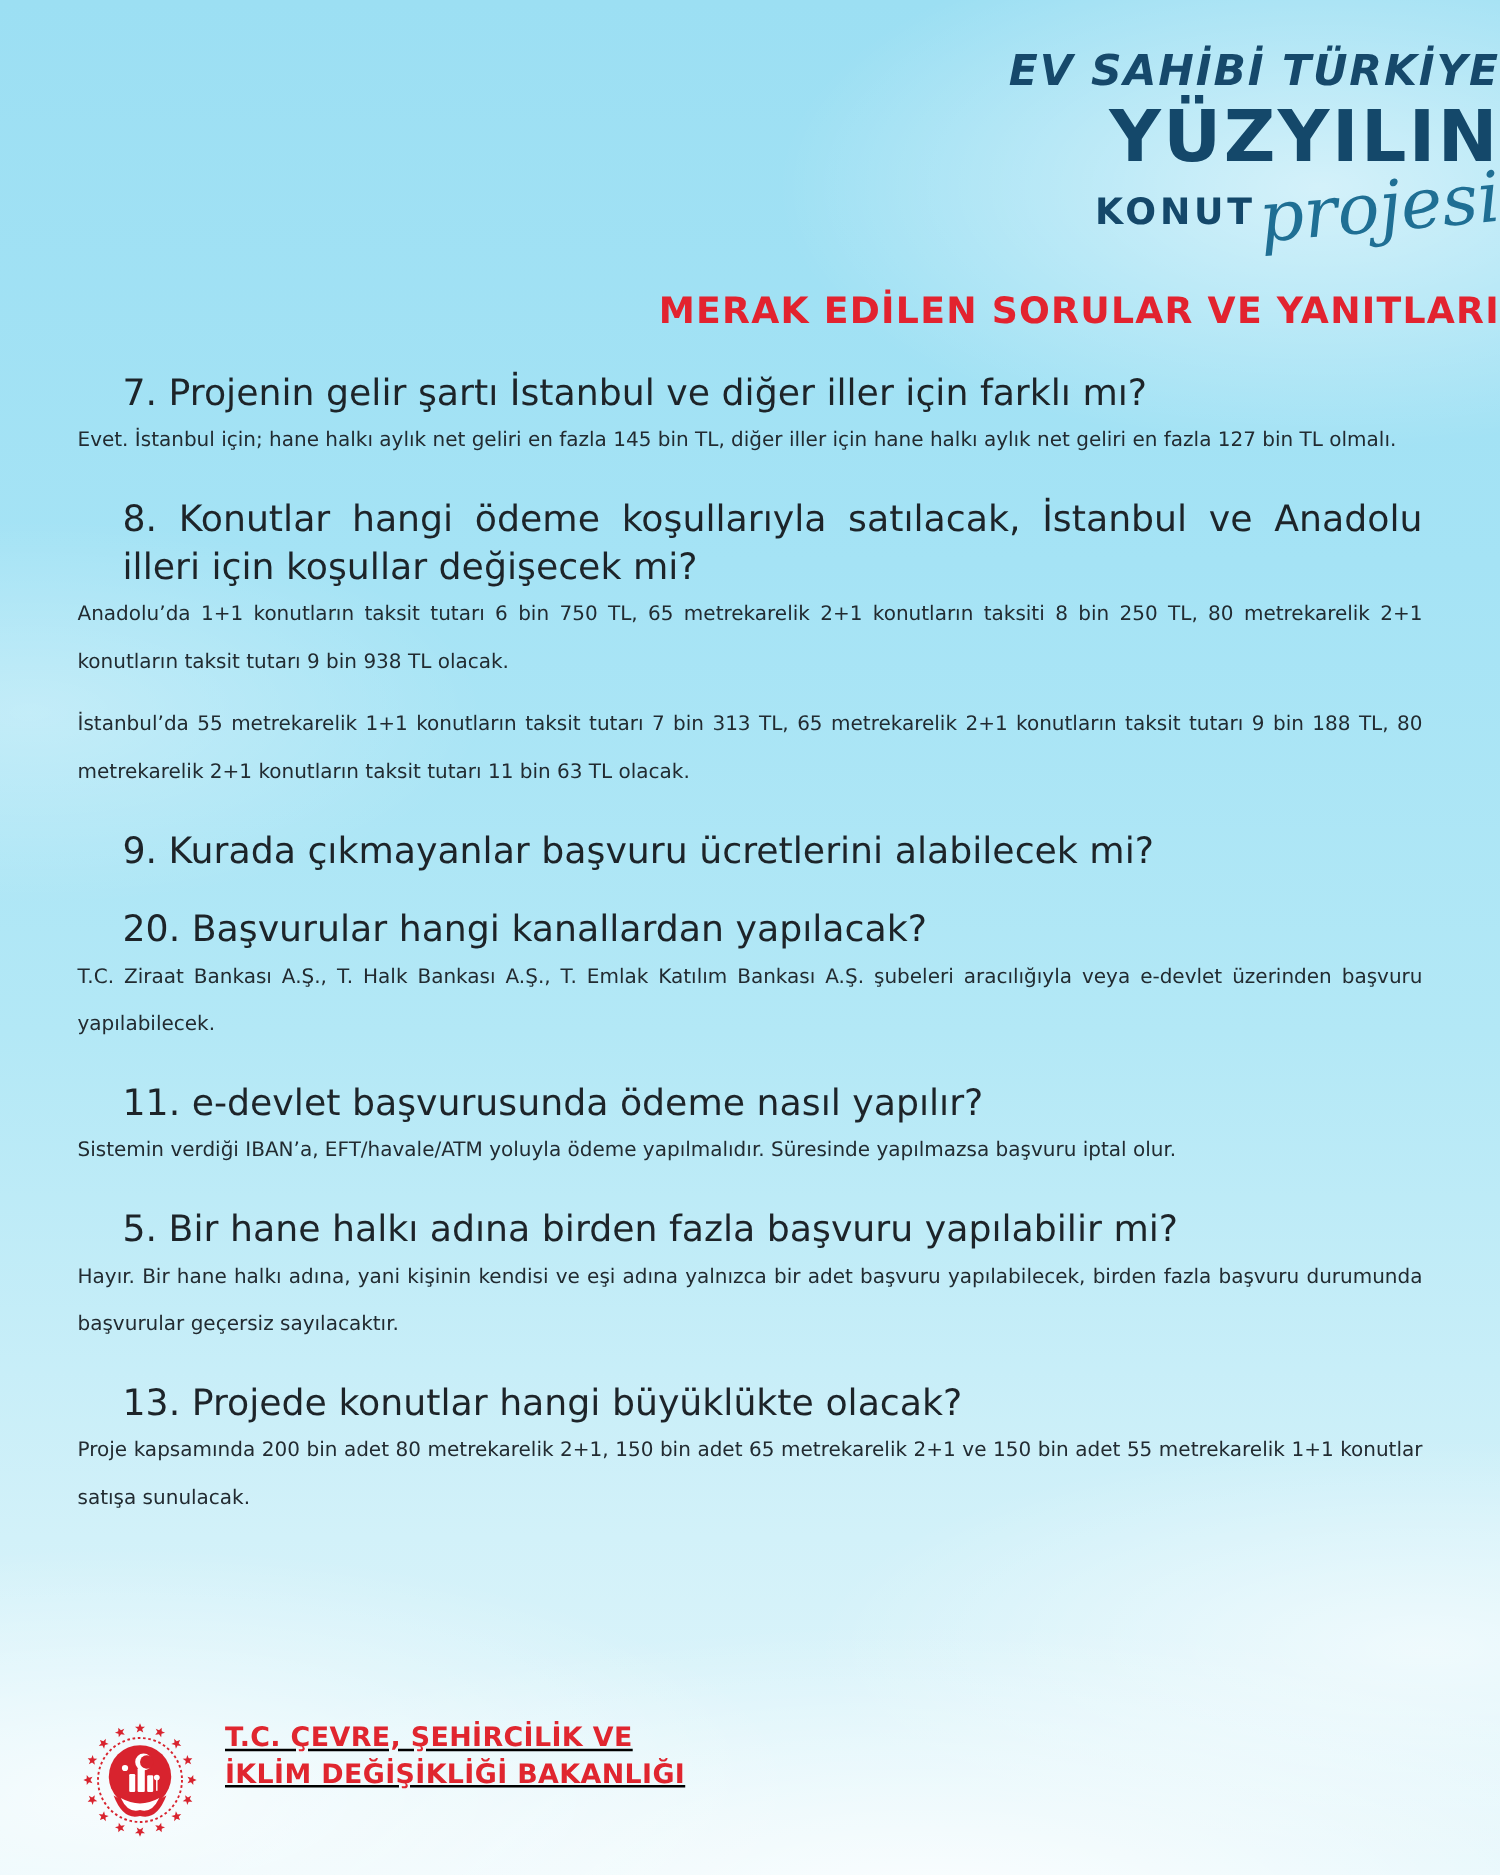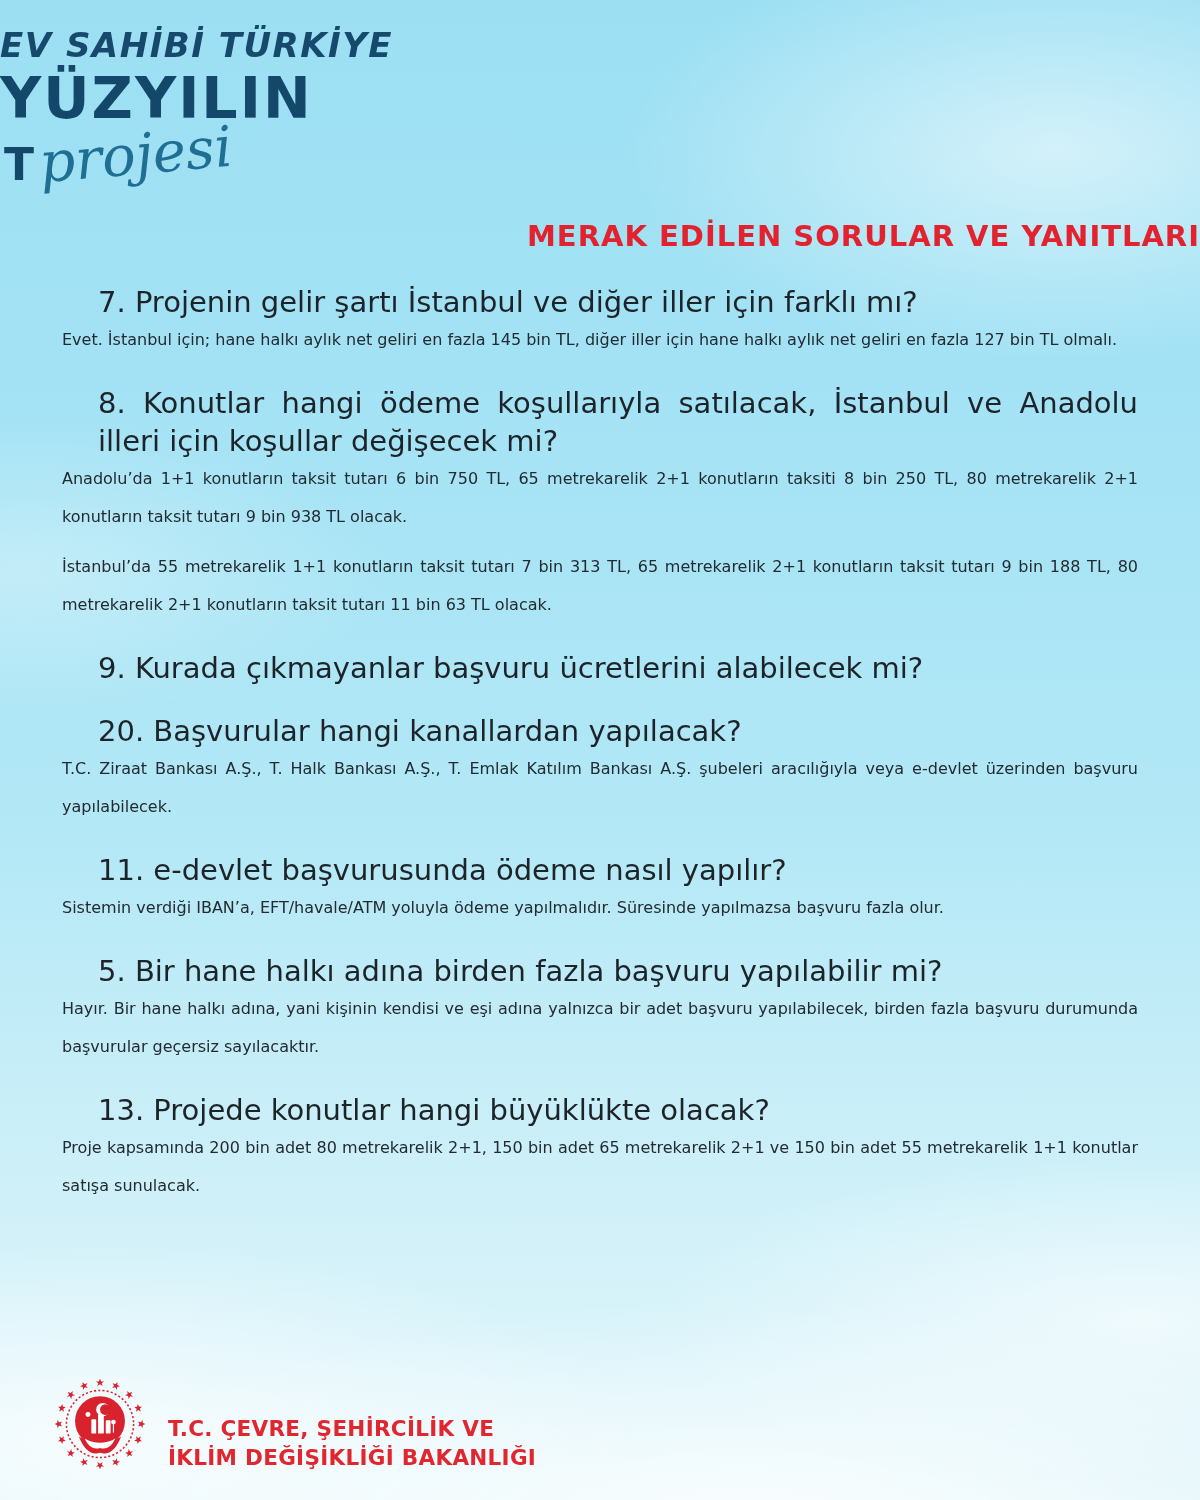--- a/index.html
+++ b/index.html
@@ -10,33 +10,33 @@
     font-family:"DejaVu Sans","Liberation Sans",sans-serif;
     background:
       radial-gradient(ellipse 620px 300px at 88% 10%, rgba(255,255,255,.55), transparent 70%),
       radial-gradient(ellipse 520px 220px at 2% 38%, rgba(255,255,255,.30), transparent 70%),
       radial-gradient(ellipse 760px 280px at 8% 96%, rgba(255,255,255,.75), transparent 72%),
       radial-gradient(ellipse 980px 320px at 62% 102%, rgba(255,255,255,.85), transparent 72%),
       radial-gradient(ellipse 700px 240px at 95% 88%, rgba(255,255,255,.6), transparent 70%),
       linear-gradient(180deg,#9cdff3 0%,#a5e3f5 30%,#b3e8f6 55%,#d2f1f9 82%,#e2f6fb 100%);
   }
   
-  .brand{padding-top:28px;text-align:left;line-height:1;}
+  .brand{padding-top:40px;text-align:right;line-height:1;}
   .brand-line1{
     font-size:34px;font-weight:700;font-style:italic;
     letter-spacing:1.5px;color:#16496b;
   }
   .brand-line2{
     margin-top:8px;
     font-size:57px;font-weight:900;letter-spacing:2px;color:#14486a;
   }
   .brand-line3{margin-top:6px;height:64px;position:relative;}
   .brand-konut{
     display:inline-block;vertical-align:top;margin-top:10px;margin-left:-150px;
-    font-size:44px;font-weight:900;letter-spacing:3px;color:#14486a;
+    font-size:29px;font-weight:900;letter-spacing:3px;color:#14486a;
   }
   .brand-projesi{
     display:inline-block;vertical-align:top;margin-left:2px;margin-top:-6px;
     font-family:"DejaVu Serif","Liberation Serif",serif;
     font-style:italic;font-weight:400;
     font-size:56px;color:#1f6f94;transform:rotate(-5deg);
   }
   
   .page-title{
     margin-top:22px;text-align:right;
@@ -49,22 +49,22 @@
     font-size:29px;font-weight:400;line-height:38px;
     text-align:justify;color:#1d2429;margin-left:36px;
   }
   .faq-answer{
     margin:0;font-size:16px;font-weight:400;line-height:38px;
     text-align:justify;text-justify:inter-word;color:#222b31;
   }
   .faq-answer + .faq-answer{margin-top:12px;}
   
   .footer{
-    position:absolute;left:52px;bottom:28px;
-    display:flex;align-items:flex-end;gap:20px;
+    position:absolute;left:64px;bottom:28px;
+    display:flex;align-items:flex-start;gap:20px;text-decoration:underline;
   }
   .emblem{width:96px;height:96px;flex:0 0 auto;}
   .ministry{
     font-size:21.5px;font-weight:800;line-height:1.35;
     letter-spacing:.3px;color:#e0262f;
   }
 </style>
 </head>
 <body>
 
@@ -97,21 +97,21 @@
       <div class="faq-question">9. Kurada çıkmayanlar başvuru ücretlerini alabilecek mi?</div>
     </div>
 
     <div class="faq-section">
       <div class="faq-question">20. Başvurular hangi kanallardan yapılacak?</div>
       <p class="faq-answer">T.C. Ziraat Bankası A.Ş., T. Halk Bankası A.Ş., T. Emlak Katılım Bankası A.Ş. şubeleri aracılığıyla veya e-devlet üzerinden başvuru yapılabilecek.</p>
     </div>
 
     <div class="faq-section">
       <div class="faq-question">11. e-devlet başvurusunda ödeme nasıl yapılır?</div>
-      <p class="faq-answer">Sistemin verdiği IBAN’a, EFT/havale/ATM yoluyla ödeme yapılmalıdır. Süresinde yapılmazsa başvuru fazla olur.</p>
+      <p class="faq-answer">Sistemin verdiği IBAN’a, EFT/havale/ATM yoluyla ödeme yapılmalıdır. Süresinde yapılmazsa başvuru iptal olur.</p>
     </div>
 
     <div class="faq-section">
       <div class="faq-question">5. Bir hane halkı adına birden fazla başvuru yapılabilir mi?</div>
       <p class="faq-answer">Hayır. Bir hane halkı adına, yani kişinin kendisi ve eşi adına yalnızca bir adet başvuru yapılabilecek, birden fazla başvuru durumunda başvurular geçersiz sayılacaktır.</p>
     </div>
 
     <div class="faq-section">
       <div class="faq-question">13. Projede konutlar hangi büyüklükte olacak?</div>
       <p class="faq-answer">Proje kapsamında 200 bin adet 80 metrekarelik 2+1, 150 bin adet 65 metrekarelik 2+1 ve 150 bin adet 55 metrekarelik 1+1 konutlar satışa sunulacak.</p>

